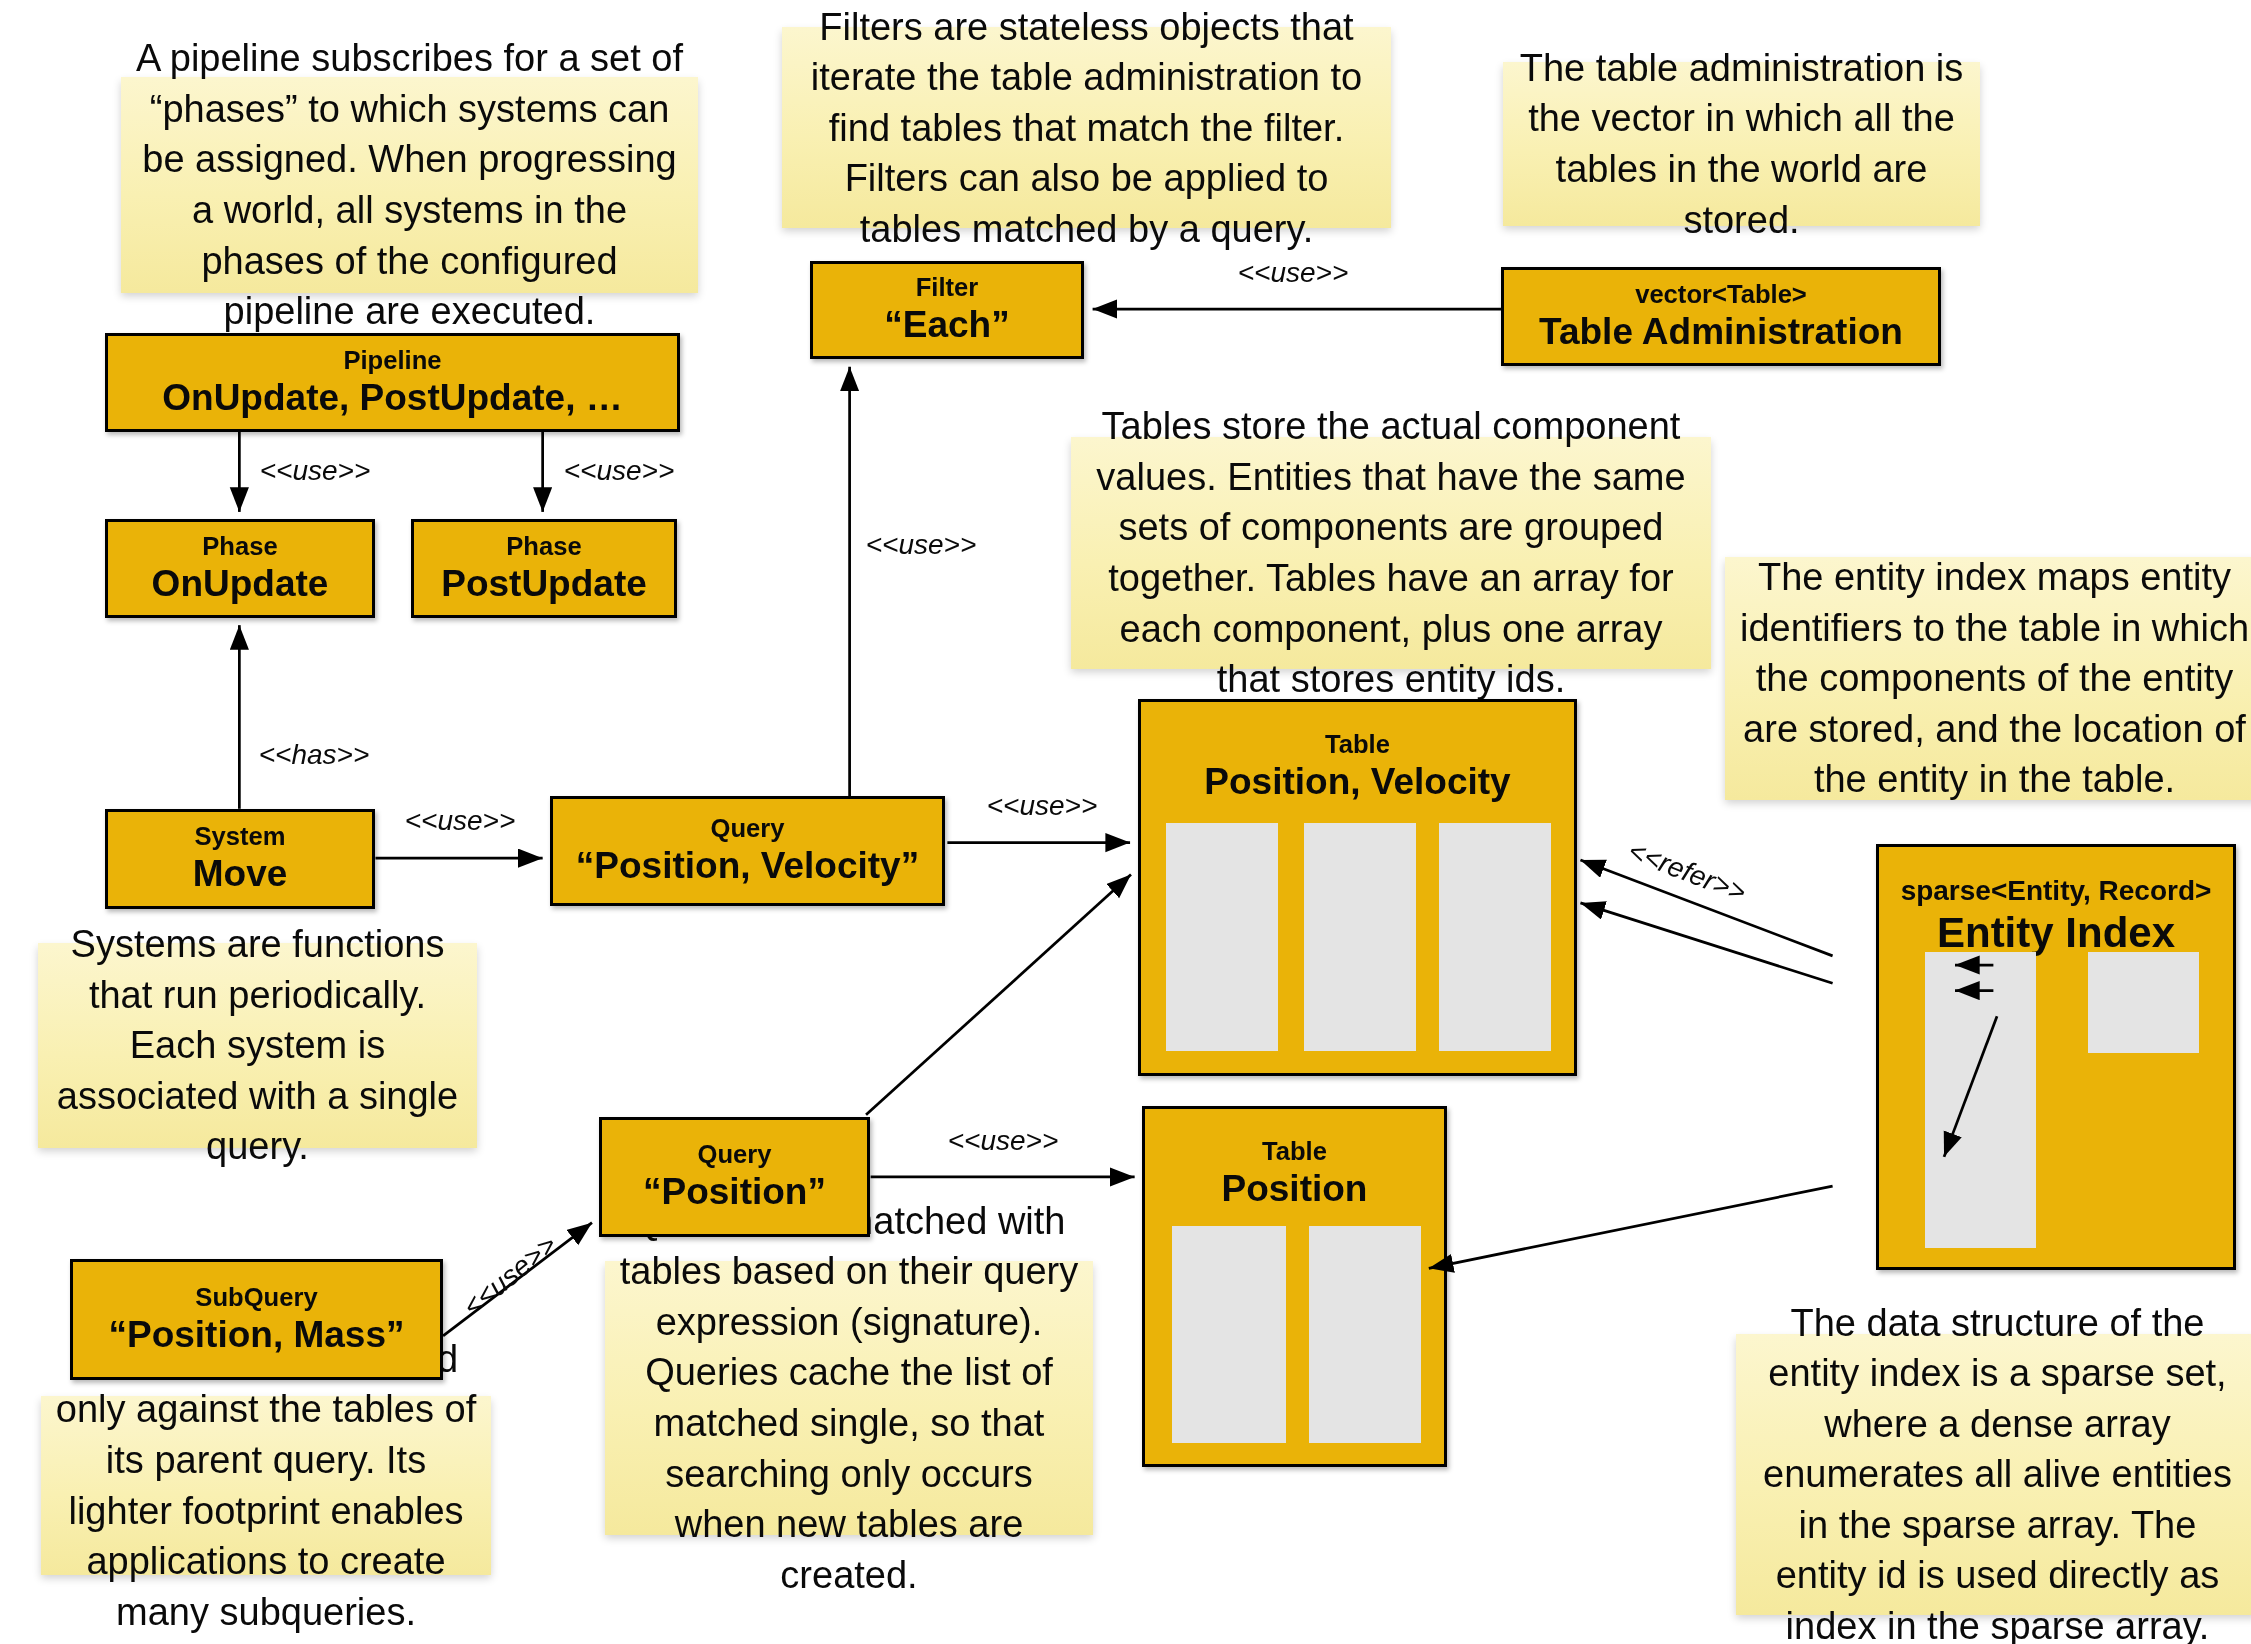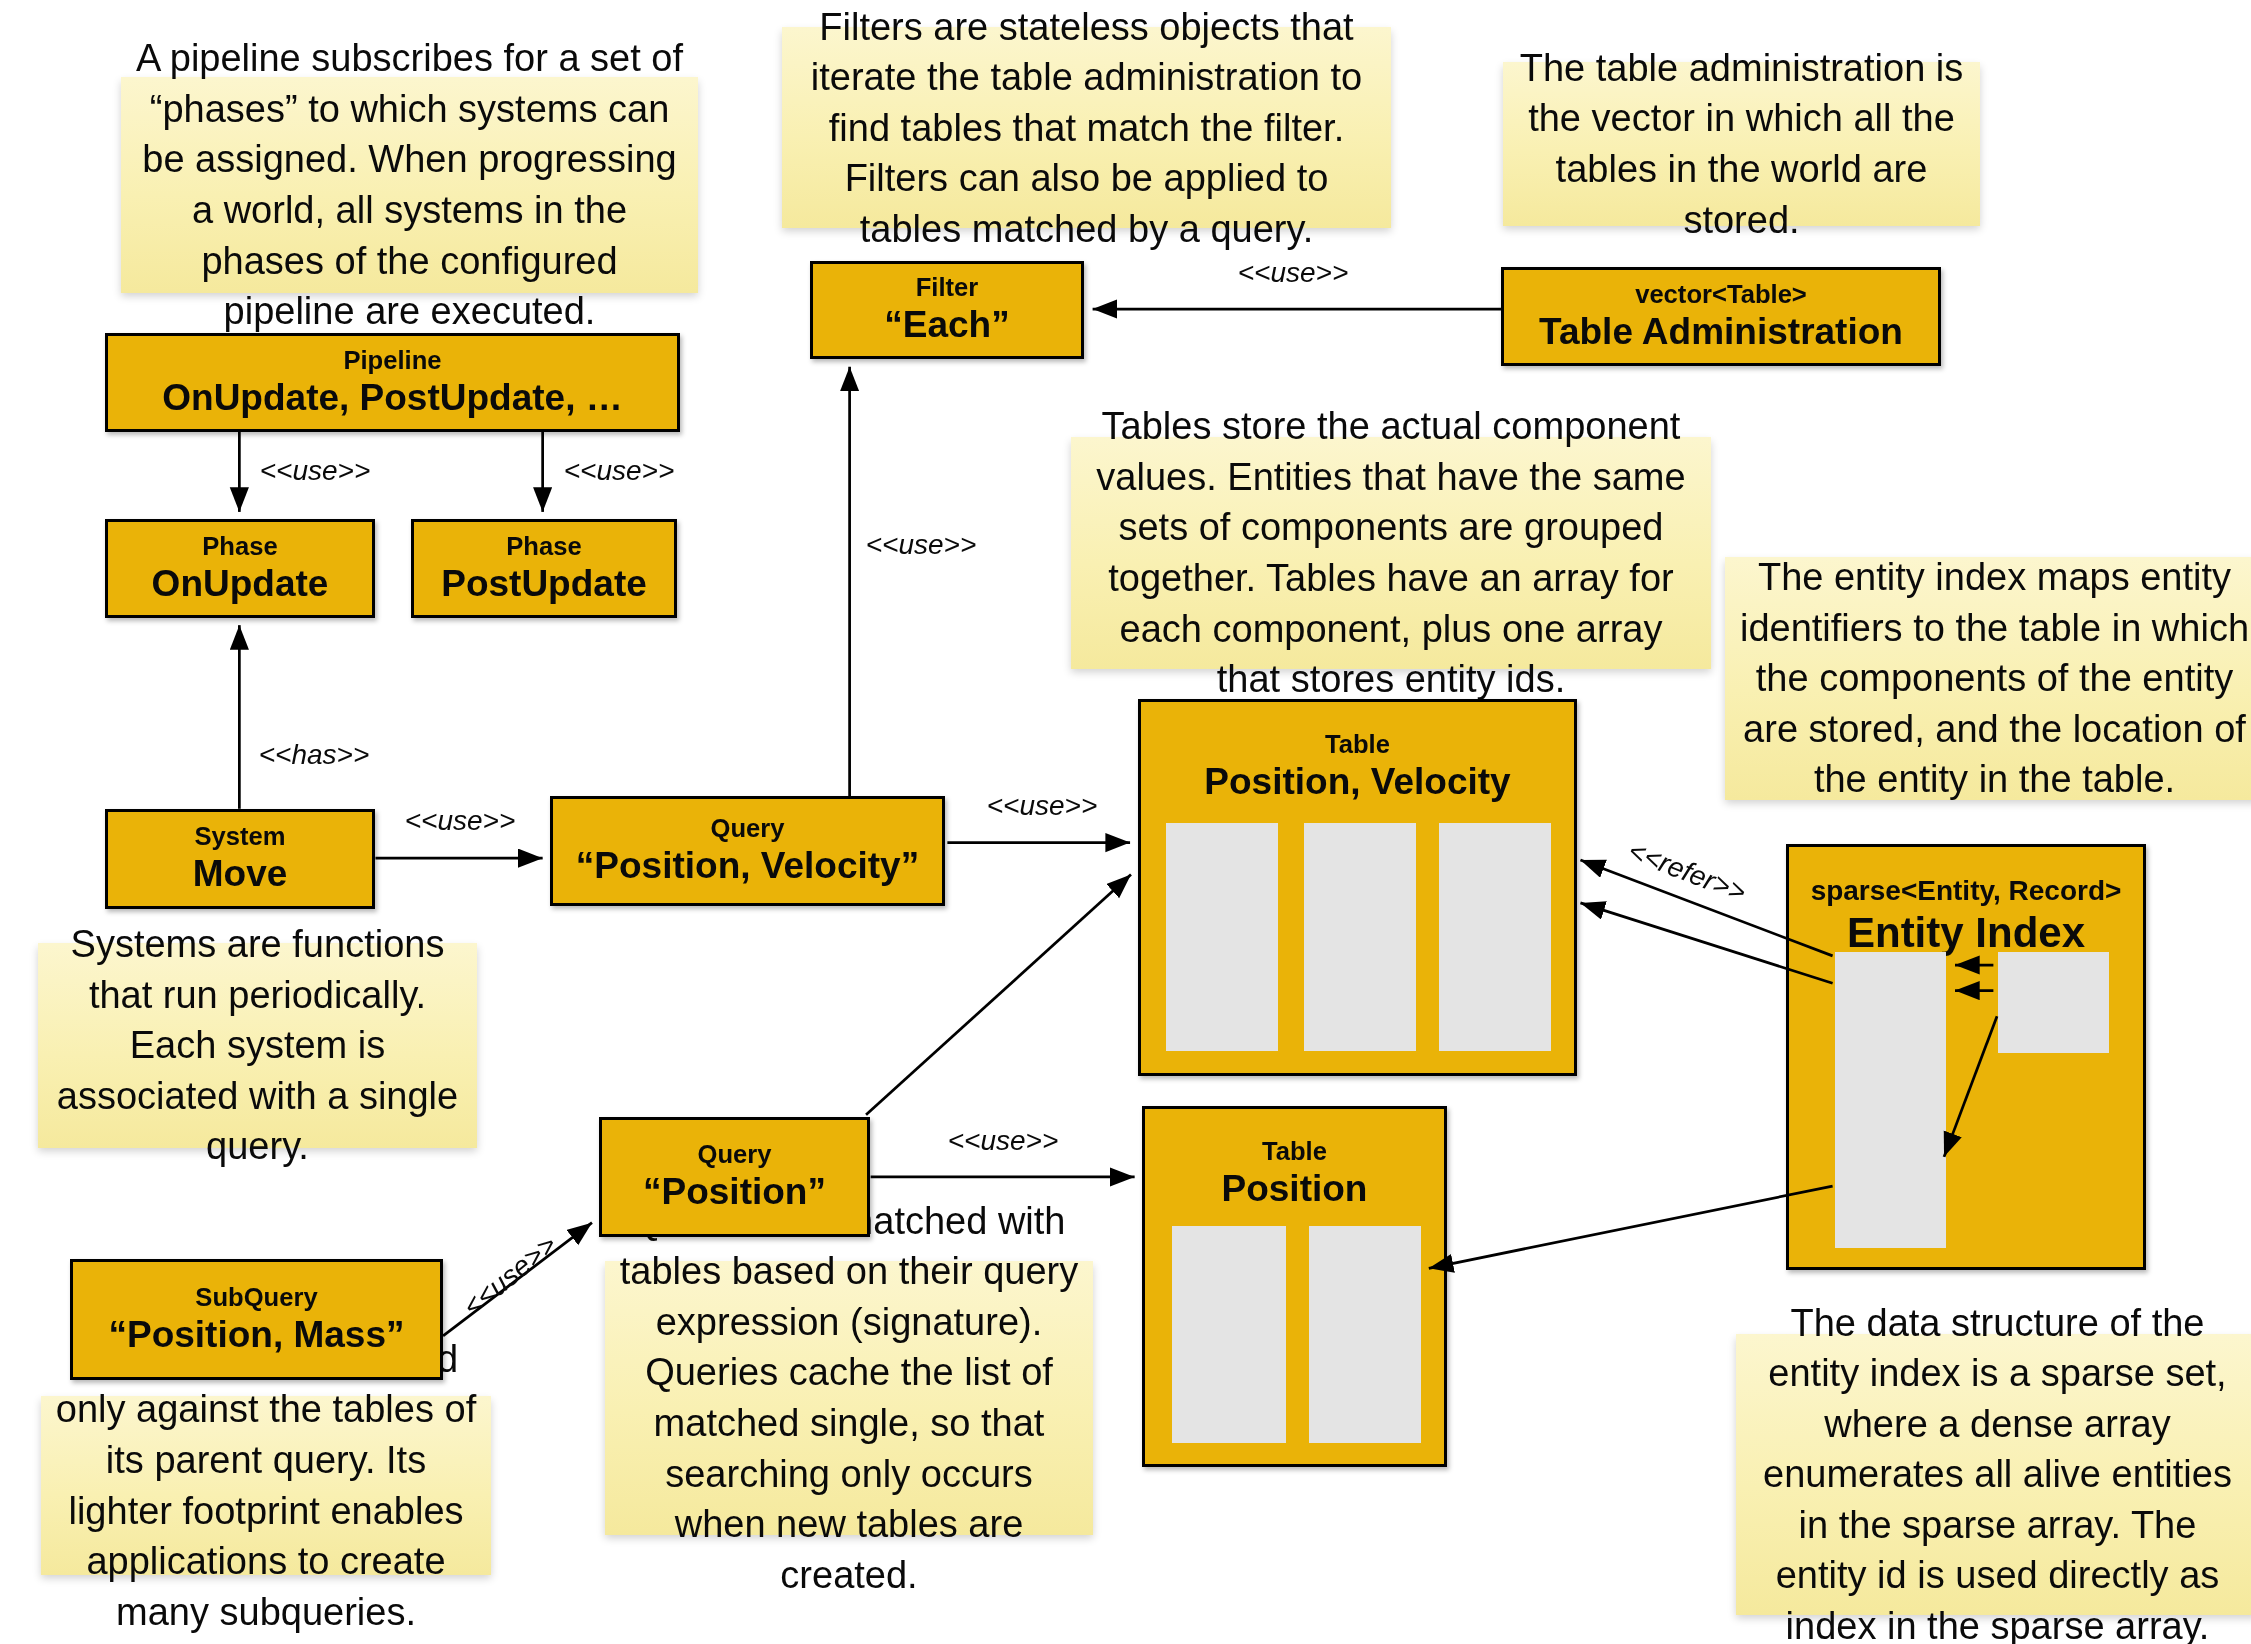--- a/index.html
+++ b/index.html
@@ -102,21 +102,21 @@
     <div class="gray" style="left:298px;top:121px;width:112px;height:228px;"></div>
   </div>
 
   <div class="box container-box" style="left:1142px;top:1106px;width:305px;height:361px;">
     <span class="t1">Table</span>
     <span class="t2">Position</span>
     <div class="gray" style="left:26.5px;top:117px;width:114px;height:217px;"></div>
     <div class="gray" style="left:164px;top:117px;width:112px;height:217px;"></div>
   </div>
 
-  <div class="box container-box entity" style="left:1786px;top:844px;width:360px;height:426px;">
+  <div class="box container-box entity" style="left:1876px;top:844px;width:360px;height:426px;">
     <span class="t1">sparse&lt;Entity, Record&gt;</span>
     <span class="t2">Entity Index</span>
     <div class="gray" style="left:46px;top:105px;width:111px;height:296px;"></div>
     <div class="gray" style="left:209px;top:105px;width:111px;height:101px;"></div>
   </div>
 
   <span class="elabel" style="left:1293px;top:273px;">&lt;&lt;use&gt;&gt;</span>
   <span class="elabel" style="left:315px;top:471px;">&lt;&lt;use&gt;&gt;</span>
   <span class="elabel" style="left:619px;top:471px;">&lt;&lt;use&gt;&gt;</span>
   <span class="elabel" style="left:314px;top:755px;">&lt;&lt;has&gt;&gt;</span>

